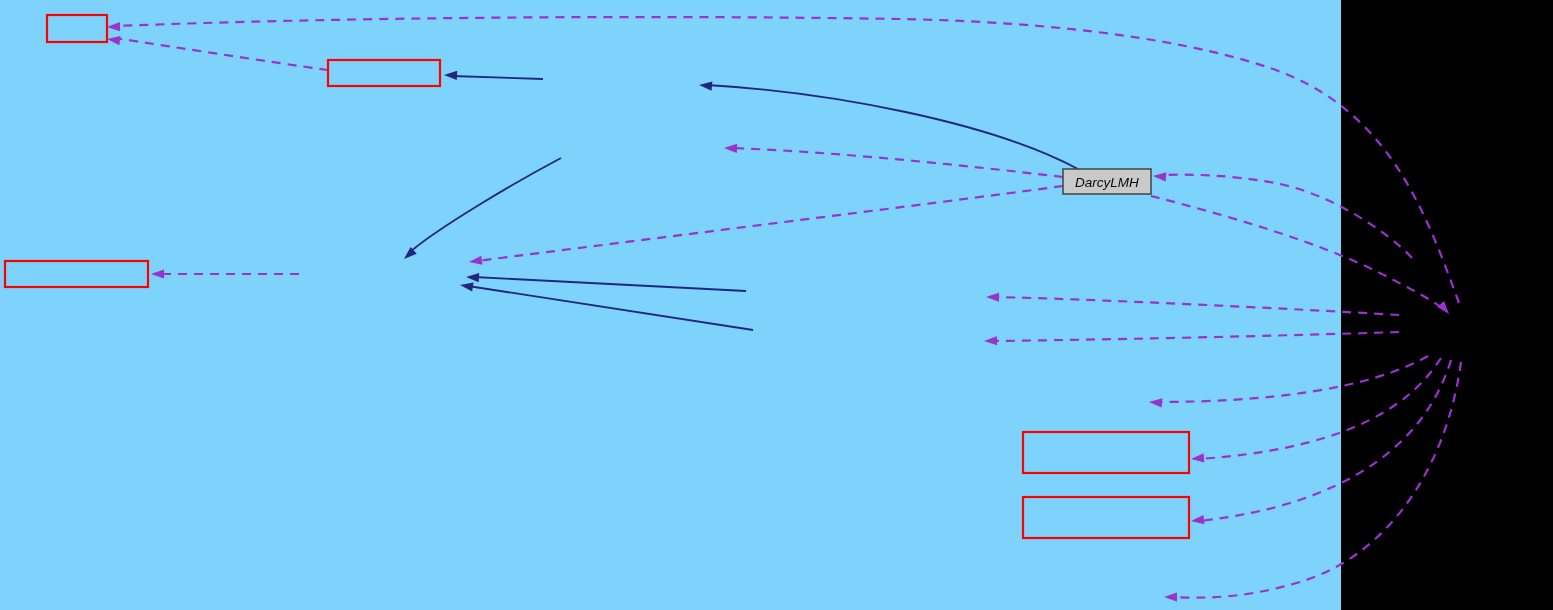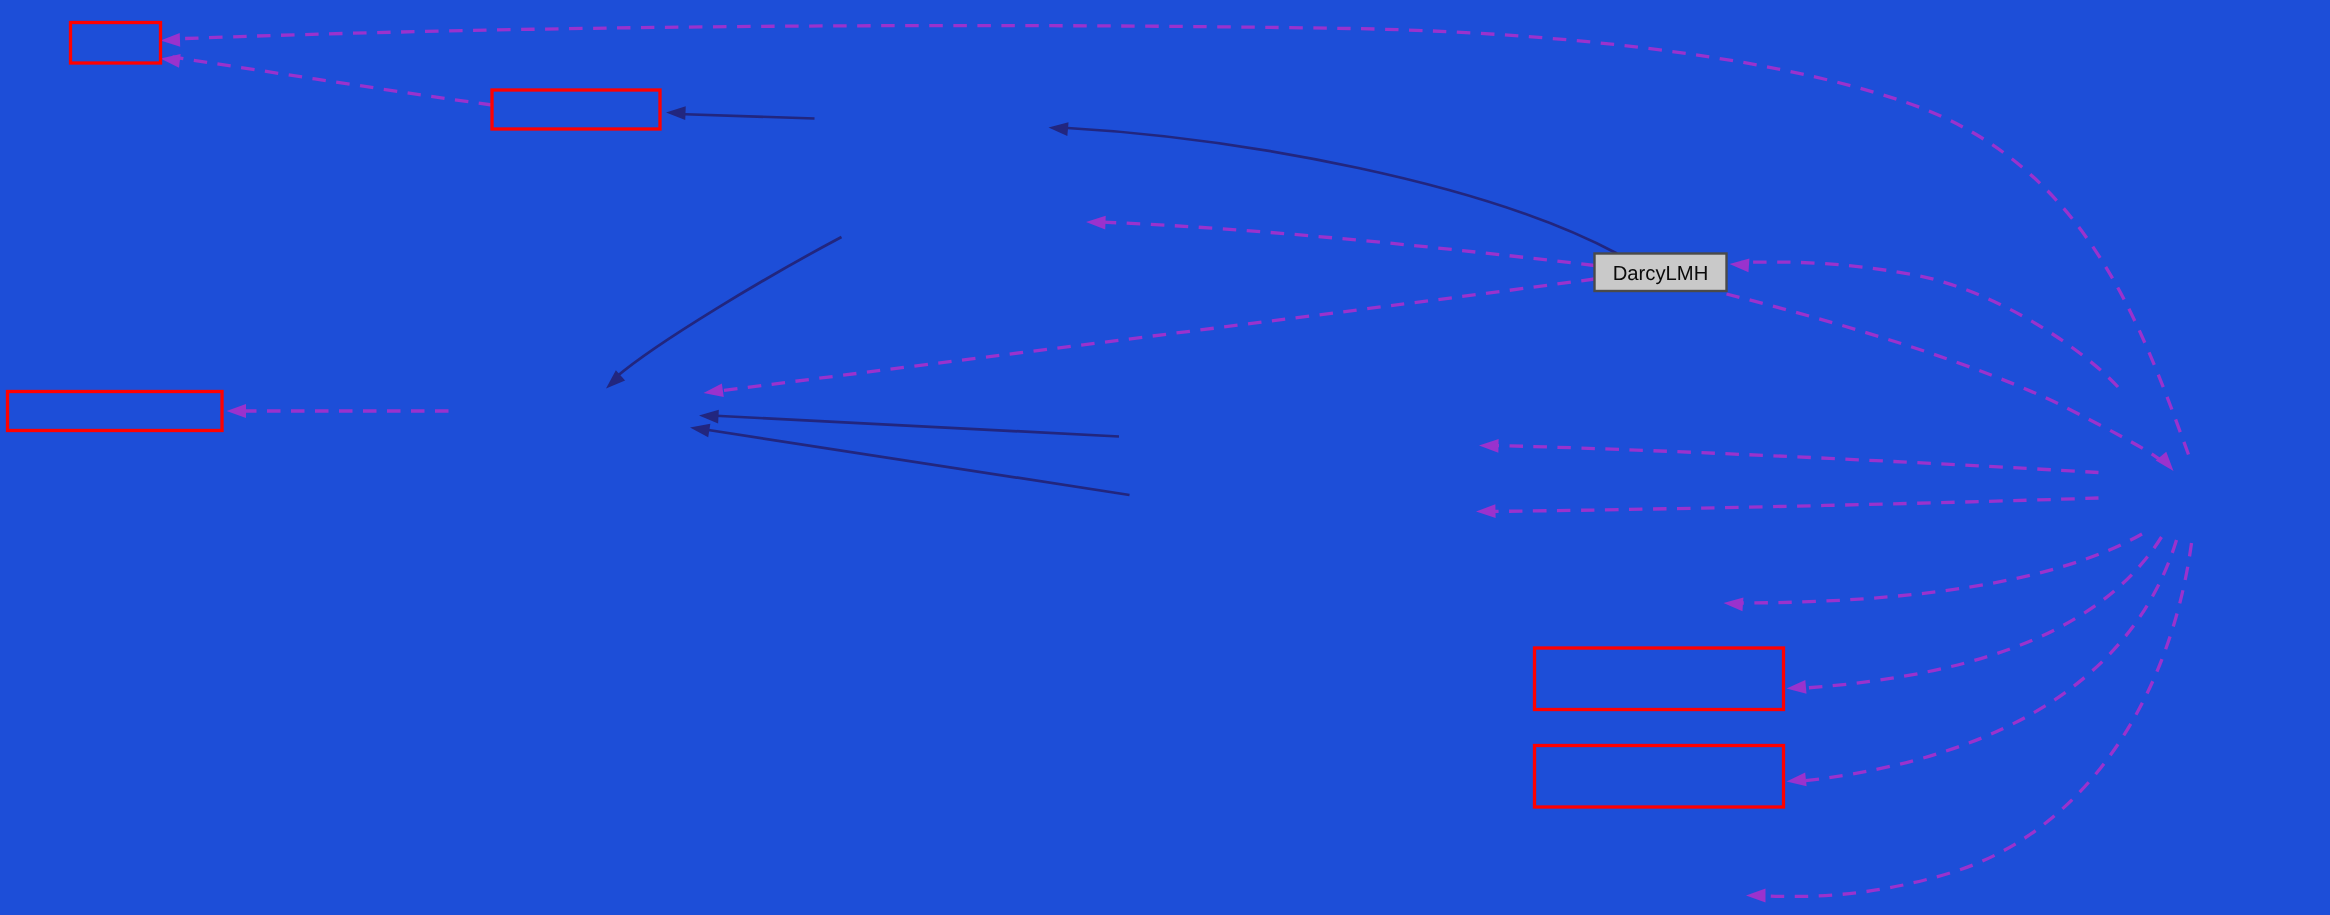--- a/index.html
+++ b/index.html
@@ -1,16 +1,16 @@
 <!DOCTYPE html>
 <html><head>
 <meta charset="utf-8">
 <style>
   html,body{margin:0;padding:0;background:#000;width:1553px;height:610px;overflow:hidden;}
-  .graph-wrap{position:relative;width:1553px;height:610px;background:#1d4ed8;}
+  .graph-wrap{position:relative;width:1341px;height:610px;background:#7dd3fc;font-style:italic;}
   svg{display:block;}
   .node-label{font-family:"Liberation Sans",sans-serif;font-size:13.5px;fill:#0a0a0a;}
 </style>
 </head>
 <body>
 
 <div class="graph-wrap">
   <svg id="graph" width="1553" height="610" viewBox="0 0 1553 610" xmlns="http://www.w3.org/2000/svg">
       <g>
         <path d="M1459,303 C1425,210 1388,108 1270,68 C1170,34 1020,21 900,19 C650,15 350,17 115,26" fill="none" stroke="#9a32cd" stroke-width="2.2" stroke-dasharray="9 7"></path>

